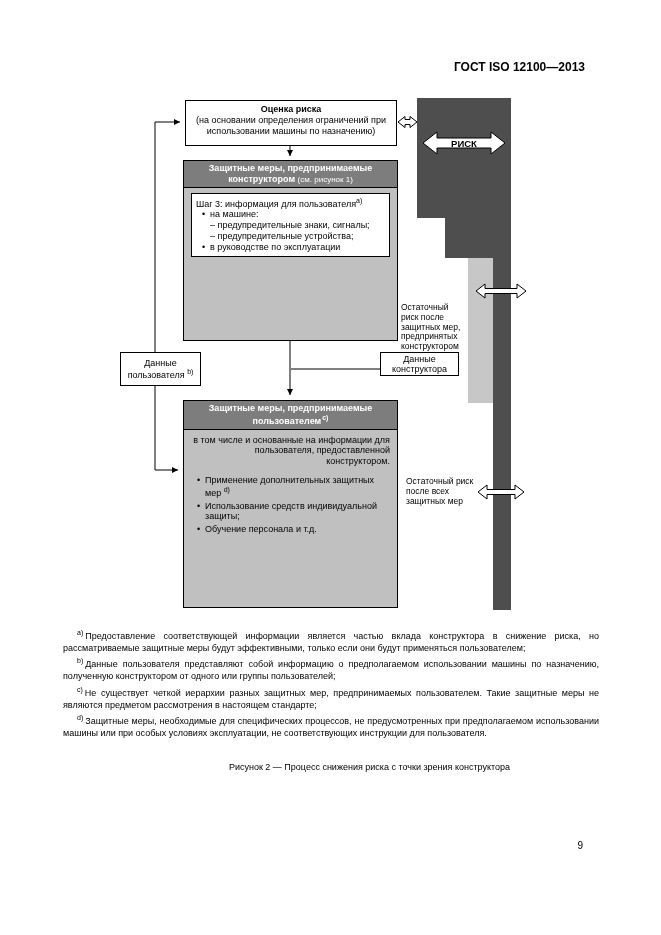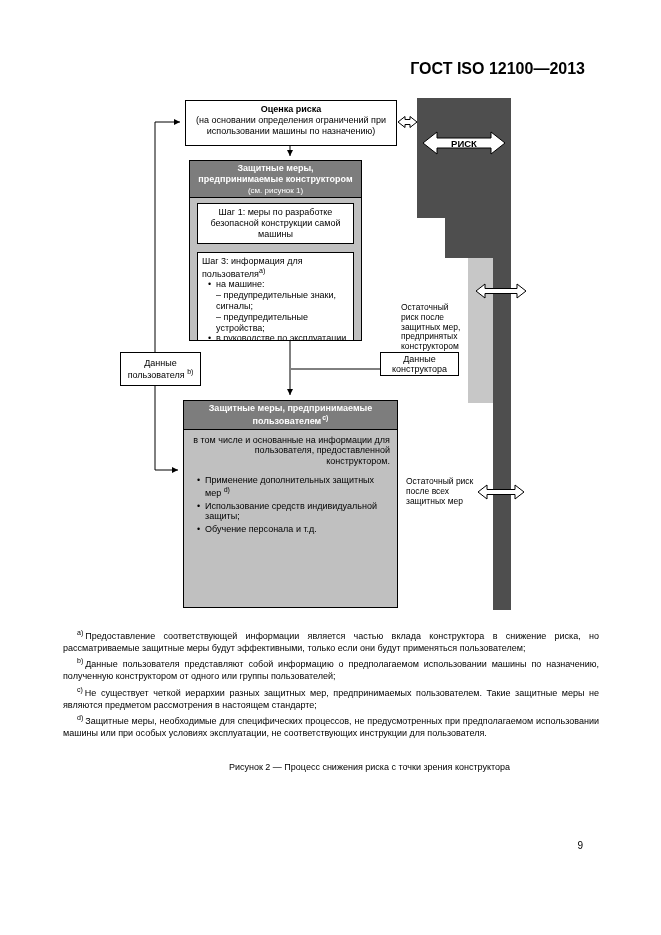--- a/index.html
+++ b/index.html
@@ -1,32 +1,32 @@
 <!DOCTYPE html>
 <html><head>
 <meta charset="utf-8">
 <style>
   html,body { margin:0; padding:0; background:#ffffff; }
   .page {
     position:relative; width:661px; height:935px; background:#ffffff;
     font-family:"Liberation Sans", sans-serif; color:#000; overflow:hidden;
   }
-  .doc-header { position:absolute; top:60px; right:76px; font-size:16px; font-weight:bold;text-align:center; }
+  .doc-header { position:absolute; top:60px; right:76px; font-size:12px; font-weight:bold;text-align:center; }
 
   .diagram-svg { position:absolute; left:0; top:0; z-index:1; }
   .risk-text { font-family:"Liberation Sans", sans-serif; font-size:9.5px; font-weight:bold; fill:#000; }
   .warrow { fill:#ffffff; stroke:#000; stroke-width:1; }
   .conn { stroke:#000; stroke-width:1; }
 
   .box { position:absolute; background:#fff; border:1px solid #000; box-sizing:border-box; z-index:2; }
   .top-box { left:185px; top:100px; width:212px; height:46px; text-align:center; font-size:9px; line-height:1.2; padding:3px 6px; }
   .top-box .title { font-weight:bold; }
 
   .gbox { position:absolute; border:1px solid #000; background:#c0c0c0; box-sizing:border-box; z-index:2; overflow:hidden; }
-  .designer-box { left:189px; top:160px; width:173px; height:181px; }
+  .designer-box { left:183px; top:160px; width:215px; height:181px; }
   .user-box { left:183px; top:400px; width:215px; height:208px; }
   .gbox-header { background:#7d7d7d; color:#fff; text-align:center; font-size:9px; font-weight:bold; padding:2px 4px; border-bottom:1px solid #000; line-height:1.2; }
   .gbox-header .note { font-weight:normal; font-size:8px; }
   .gbox-body { padding:5px 7px; font-size:9px; line-height:1.2; }
 
   .wbox { background:#fff; border:1px solid #000; padding:3px 4px; }
   .wbox.center { text-align:center; }
   .step { margin-bottom:8px; }
 
   .li { position:relative; padding-left:14px; }
@@ -91,21 +91,20 @@
     <div class="title">Оценка риска</div>
     <div>(на основании определения ограничений при использовании машины по назначению)</div>
   </div>
 
   <div class="gbox designer-box">
     <div class="gbox-header">
       <span>Защитные меры, предпринимаемые конструктором</span>
       <span class="note">(см. рисунок 1)</span>
     </div>
     <div class="gbox-body">
-      <div class="wbox center step">Шаг 1: меры по разработке безопасной конструкции самой машины</div>
       <div class="wbox">
         <div>
           <span>Шаг 3: информация для пользователя</span><sup>a)</sup>
         </div>
         <div class="li bullet">на машине:</div>
         <div class="li">– предупредительные знаки, сигналы;</div>
         <div class="li">– предупредительные устройства;</div>
         <div class="li bullet">в руководстве по эксплуатации</div>
       </div>
     </div>

